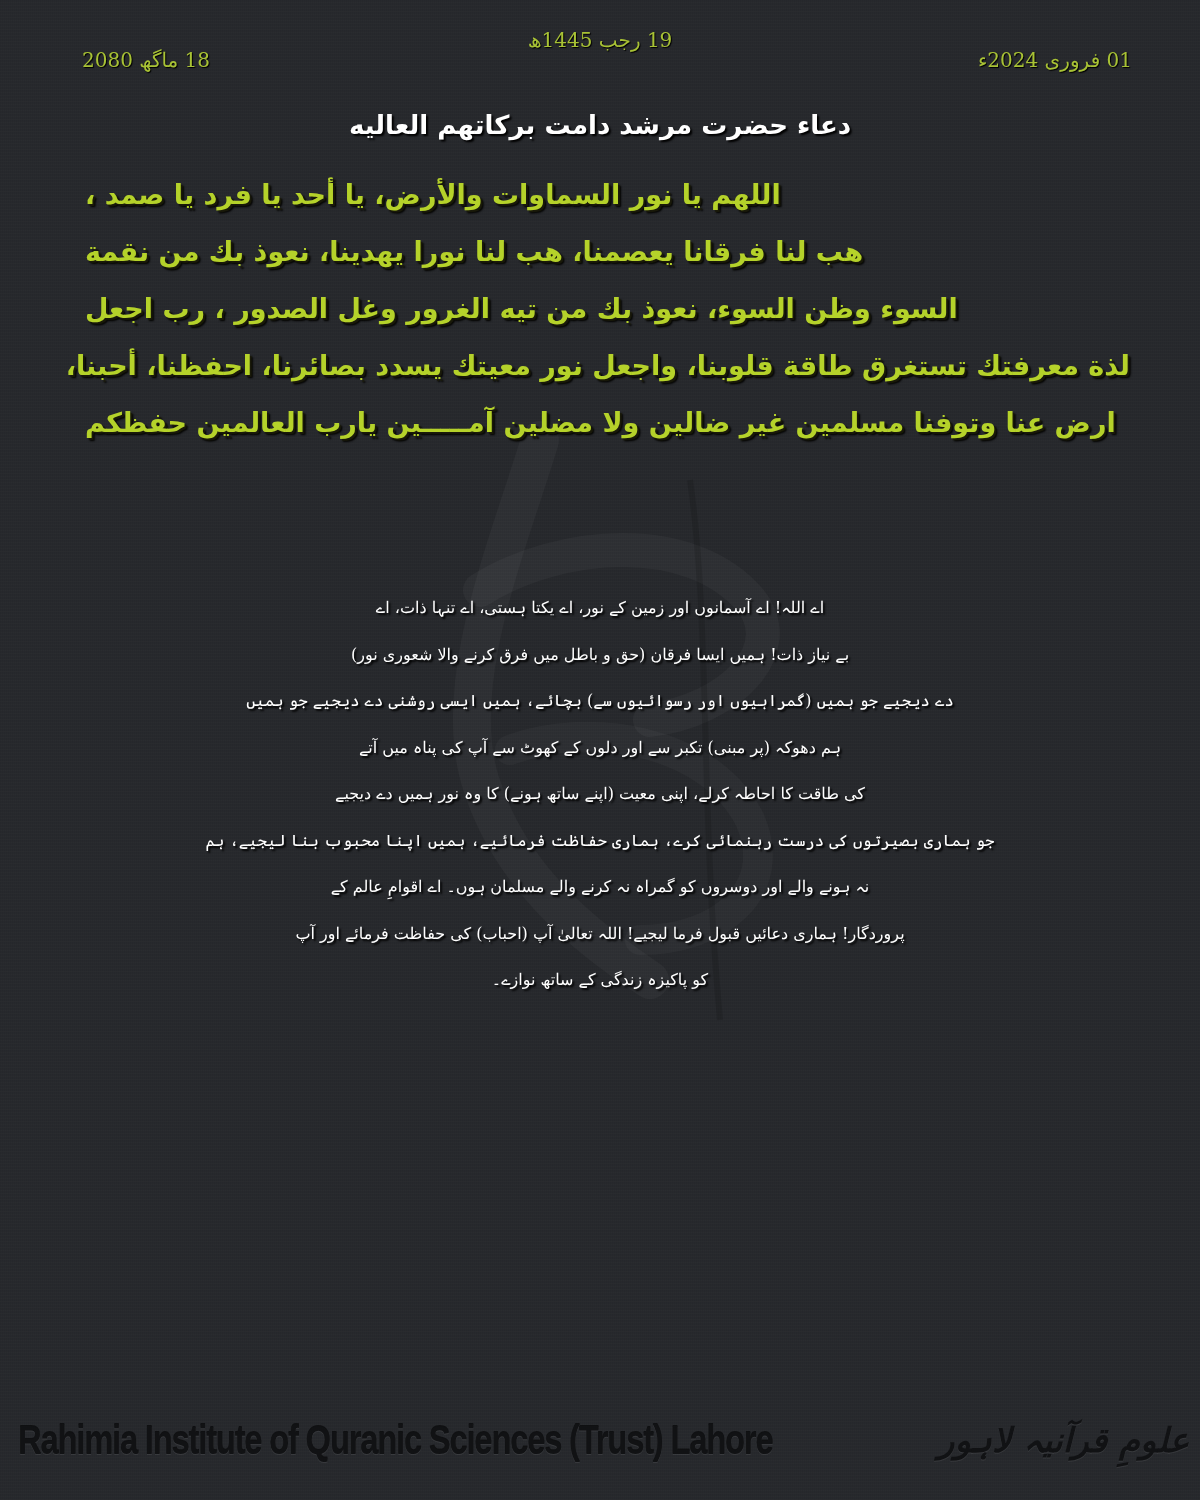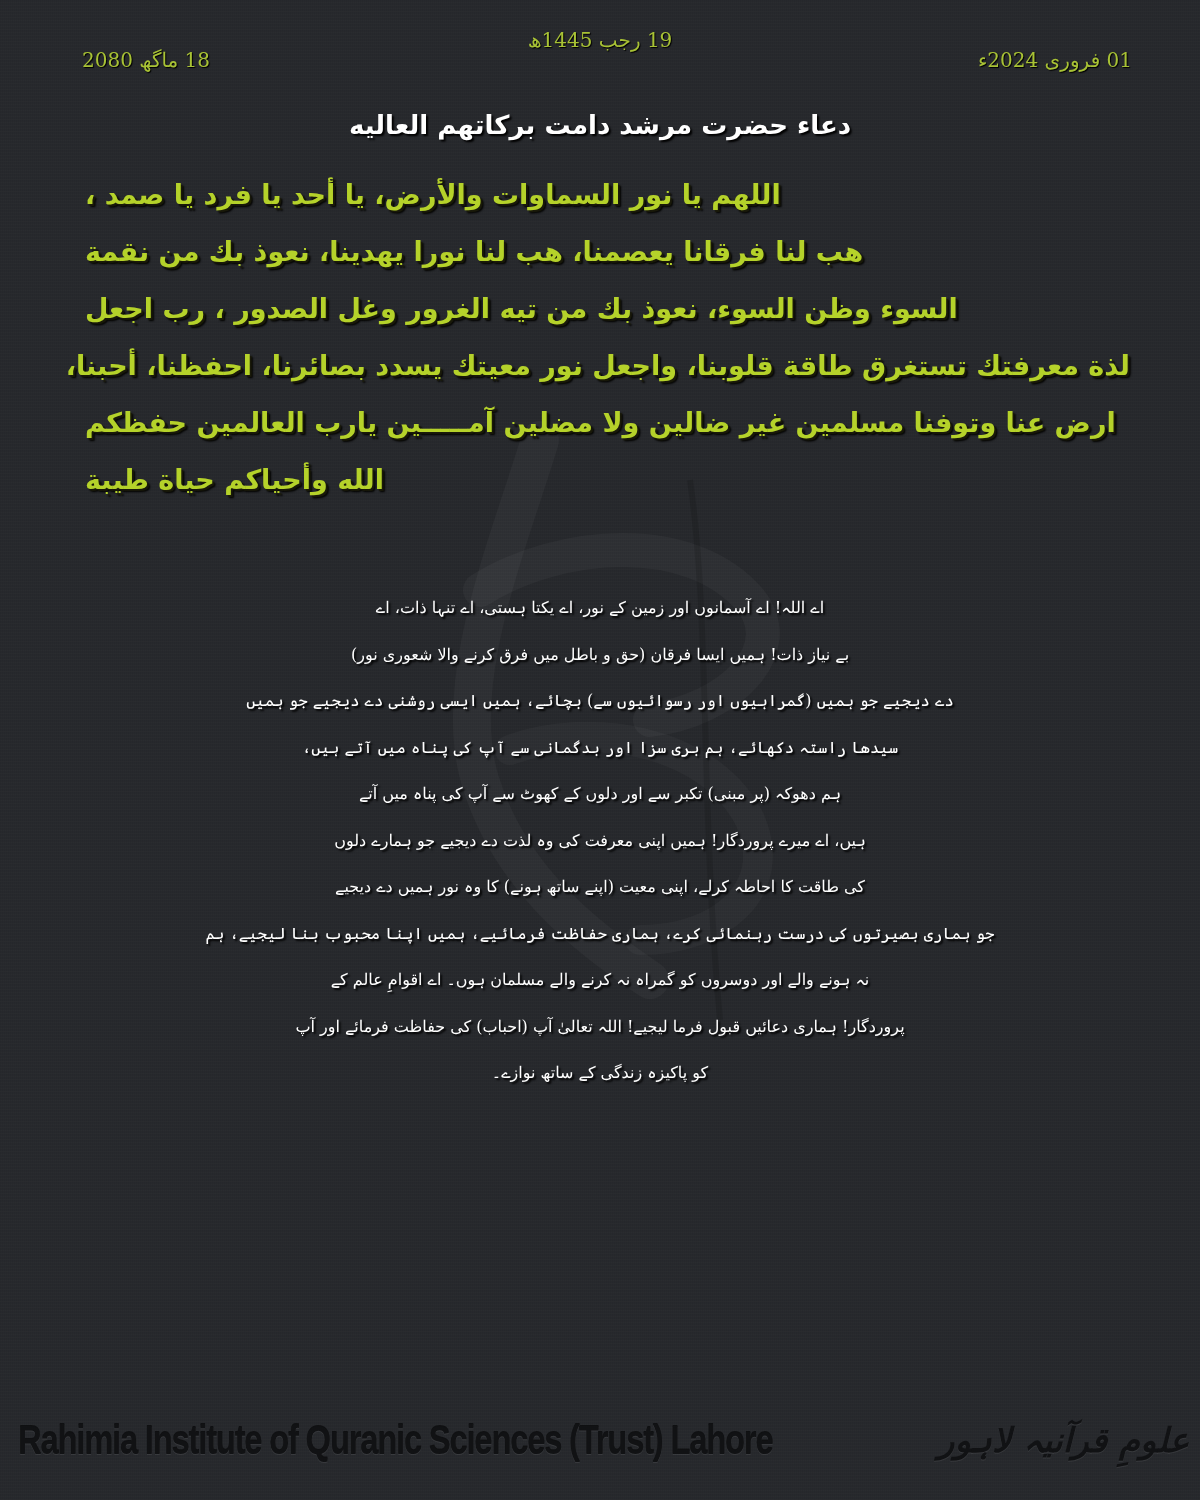--- a/index.html
+++ b/index.html
@@ -134,30 +134,27 @@
 <div class="date date-bikrami">18 ماگھ 2080</div>
 
 <div class="title">دعاء حضرت مرشد دامت برکاتهم العالیه</div>
 
 <div class="arabic-block">
   <div class="arabic-line">اللهم يا نور السماوات والأرض، يا أحد يا فرد يا صمد ،</div>
   <div class="arabic-line">هب لنا فرقانا يعصمنا، هب لنا نورا يهدينا، نعوذ بك من نقمة</div>
   <div class="arabic-line">السوء وظن السوء، نعوذ بك من تيه الغرور وغل الصدور ، رب اجعل</div>
   <div class="arabic-line">لذة معرفتك تستغرق طاقة قلوبنا، واجعل نور معيتك يسدد بصائرنا، احفظنا، أحبنا،</div>
   <div class="arabic-line">ارض عنا وتوفنا مسلمين غير ضالين ولا مضلين آمـــــين يارب العالمين حفظكم</div>
-  <div class="arabic-line">الله وأحياكم حياة طيبة</div>
 </div>
 
 <div class="urdu-block">
   <div class="urdu-line">اے اللہ! اے آسمانوں اور زمین کے نور، اے یکتا ہستی، اے تنہا ذات، اے</div>
   <div class="urdu-line">بے نیاز ذات! ہمیں ایسا فرقان (حق و باطل میں فرق کرنے والا شعوری نور)</div>
   <div class="urdu-line">دے دیجیے جو ہمیں (گمراہیوں اور رسوائیوں سے) بچائے، ہمیں ایسی روشنی دے دیجیے جو ہمیں</div>
-  <div class="urdu-line">سیدھا راستہ دکھائے، ہم بری سزا اور بدگمانی سے آپ کی پناہ میں آتے ہیں،</div>
   <div class="urdu-line">ہم دھوکہ (پر مبنی) تکبر سے اور دلوں کے کھوٹ سے آپ کی پناہ میں آتے</div>
-  <div class="urdu-line">ہیں، اے میرے پروردگار! ہمیں اپنی معرفت کی وہ لذت دے دیجیے جو ہمارے دلوں</div>
   <div class="urdu-line">کی طاقت کا احاطہ کرلے، اپنی معیت (اپنے ساتھ ہونے) کا وہ نور ہمیں دے دیجیے</div>
   <div class="urdu-line">جو ہماری بصیرتوں کی درست رہنمائی کرے، ہماری حفاظت فرمائیے، ہمیں اپنا محبوب بنا لیجیے، ہم</div>
   <div class="urdu-line">نہ ہونے والے اور دوسروں کو گمراہ نہ کرنے والے مسلمان ہوں۔ اے اقوامِ عالم کے</div>
   <div class="urdu-line">پروردگار! ہماری دعائیں قبول فرما لیجیے! اللہ تعالیٰ آپ (احباب) کی حفاظت فرمائے اور آپ</div>
   <div class="urdu-line">کو پاکیزہ زندگی کے ساتھ نوازے۔</div>
 </div>
 
 <div class="footer">
   <div class="footer-en">Rahimia Institute of Quranic Sciences (Trust) Lahore</div>
   <div class="footer-ur">ادارہ رحیمیہ علومِ قرآنیہ لاہور</div>

